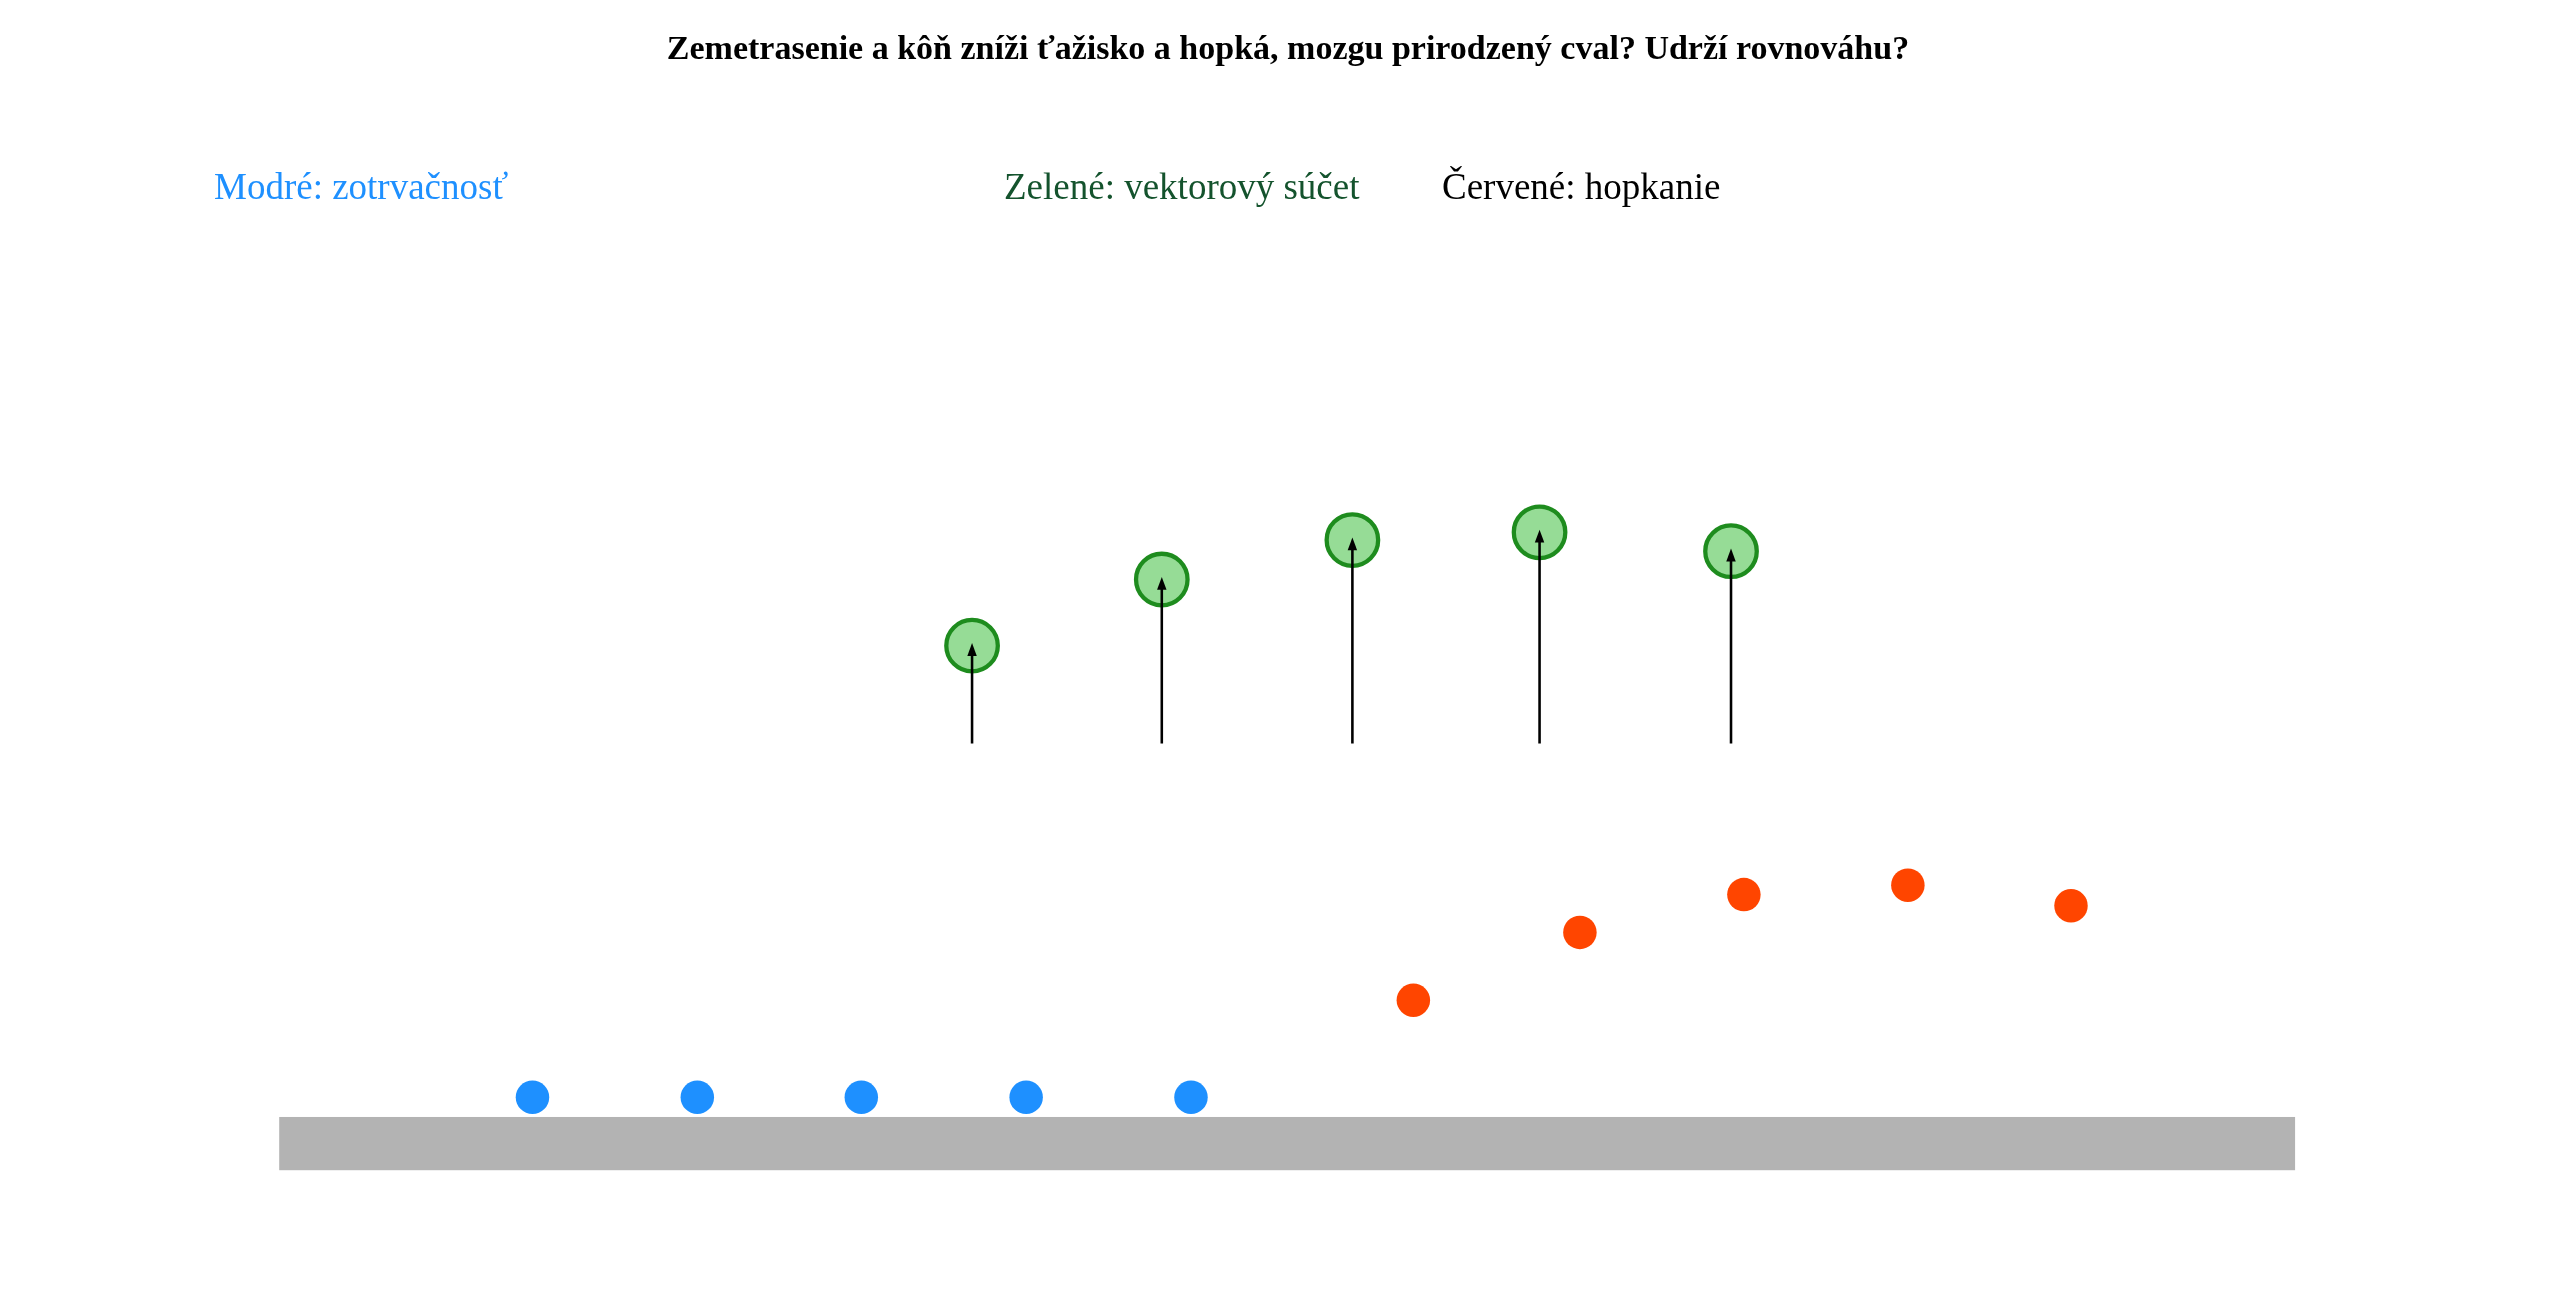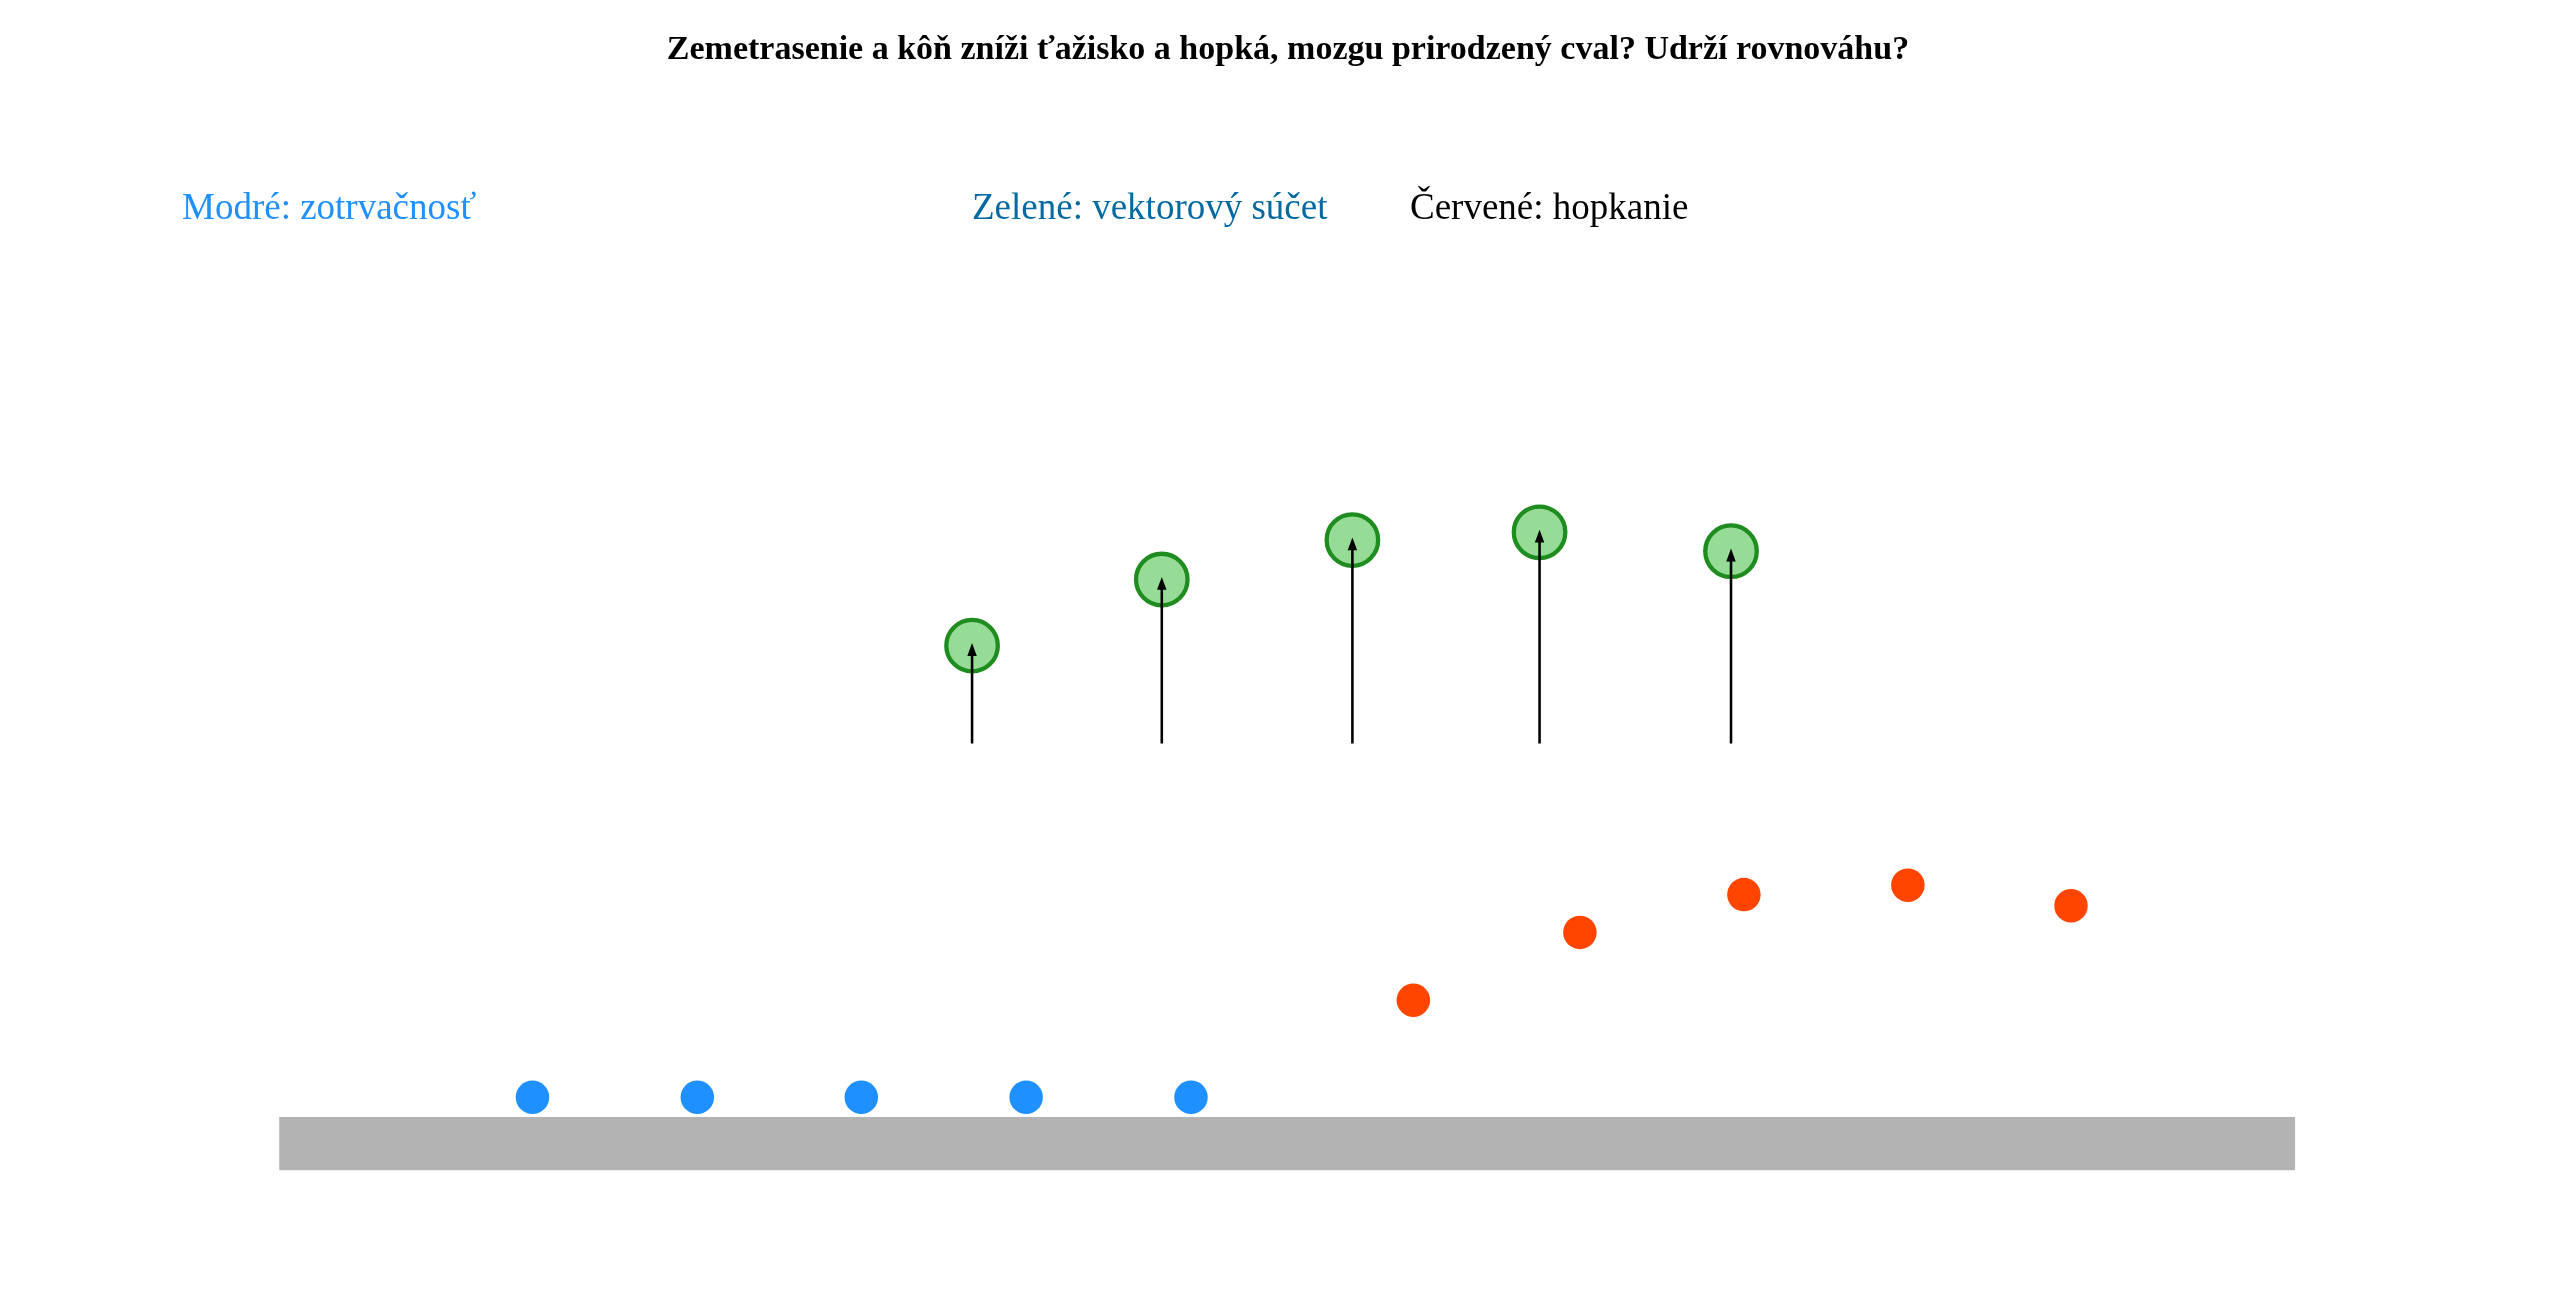--- a/index.html
+++ b/index.html
@@ -23,24 +23,25 @@
     width: 2576px;
     text-align: center;
     font-size: 34px;
     font-weight: bold;
     line-height: 1;
     color: #000000;
     white-space: nowrap;
   }
   .legend-item {
     position: absolute;
-    top: 188px;
+    top: 168px;
     font-size: 37px;
     line-height: 1;
     white-space: nowrap;
+    margin-left: 32px;
   }
   .legend-blue  { left: 182px; }
   .legend-green { left: 972px; }
   .legend-red   { left: 1410px; }
   svg.scene {
     position: absolute;
     left: 0;
     top: 0;
     width: 2576px;
     height: 1305px;
@@ -73,16 +74,16 @@
       <polygon points="1575,626 1569.5,641 1580.5,641" fill="#000000"></polygon>
       <circle cx="1793" cy="620" r="30" fill="#96DC96" stroke="#1E8C1E" stroke-width="5"></circle>
       <line x1="1793" y1="866" x2="1793" y2="628" stroke="#000000" stroke-width="3"></line>
       <polygon points="1793,617 1787.5,632 1798.5,632" fill="#000000"></polygon>
       <circle cx="2016" cy="642" r="30" fill="#96DC96" stroke="#1E8C1E" stroke-width="5"></circle>
       <line x1="2016" y1="866" x2="2016" y2="650" stroke="#000000" stroke-width="3"></line>
       <polygon points="2016,639 2010.5,654 2021.5,654" fill="#000000"></polygon>
     </svg>
   <div class="figure-title">Zemetrasenie a kôň zníži ťažisko a hopká, mozgu prirodzený cval? Udrží rovnováhu?</div>
   <span class="legend-item legend-blue" style="color: rgb(30, 144, 255);">Modré: zotrvačnosť</span>
-  <span class="legend-item legend-green" style="color: #0369a1;">Zelené: vektorový súčet</span>
+  <span class="legend-item legend-green" style="color: #14532d;">Zelené: vektorový súčet</span>
   <span class="legend-item legend-red" style="color: #000000;">Červené: hopkanie</span>
 </div>
 
 
 </body></html>

